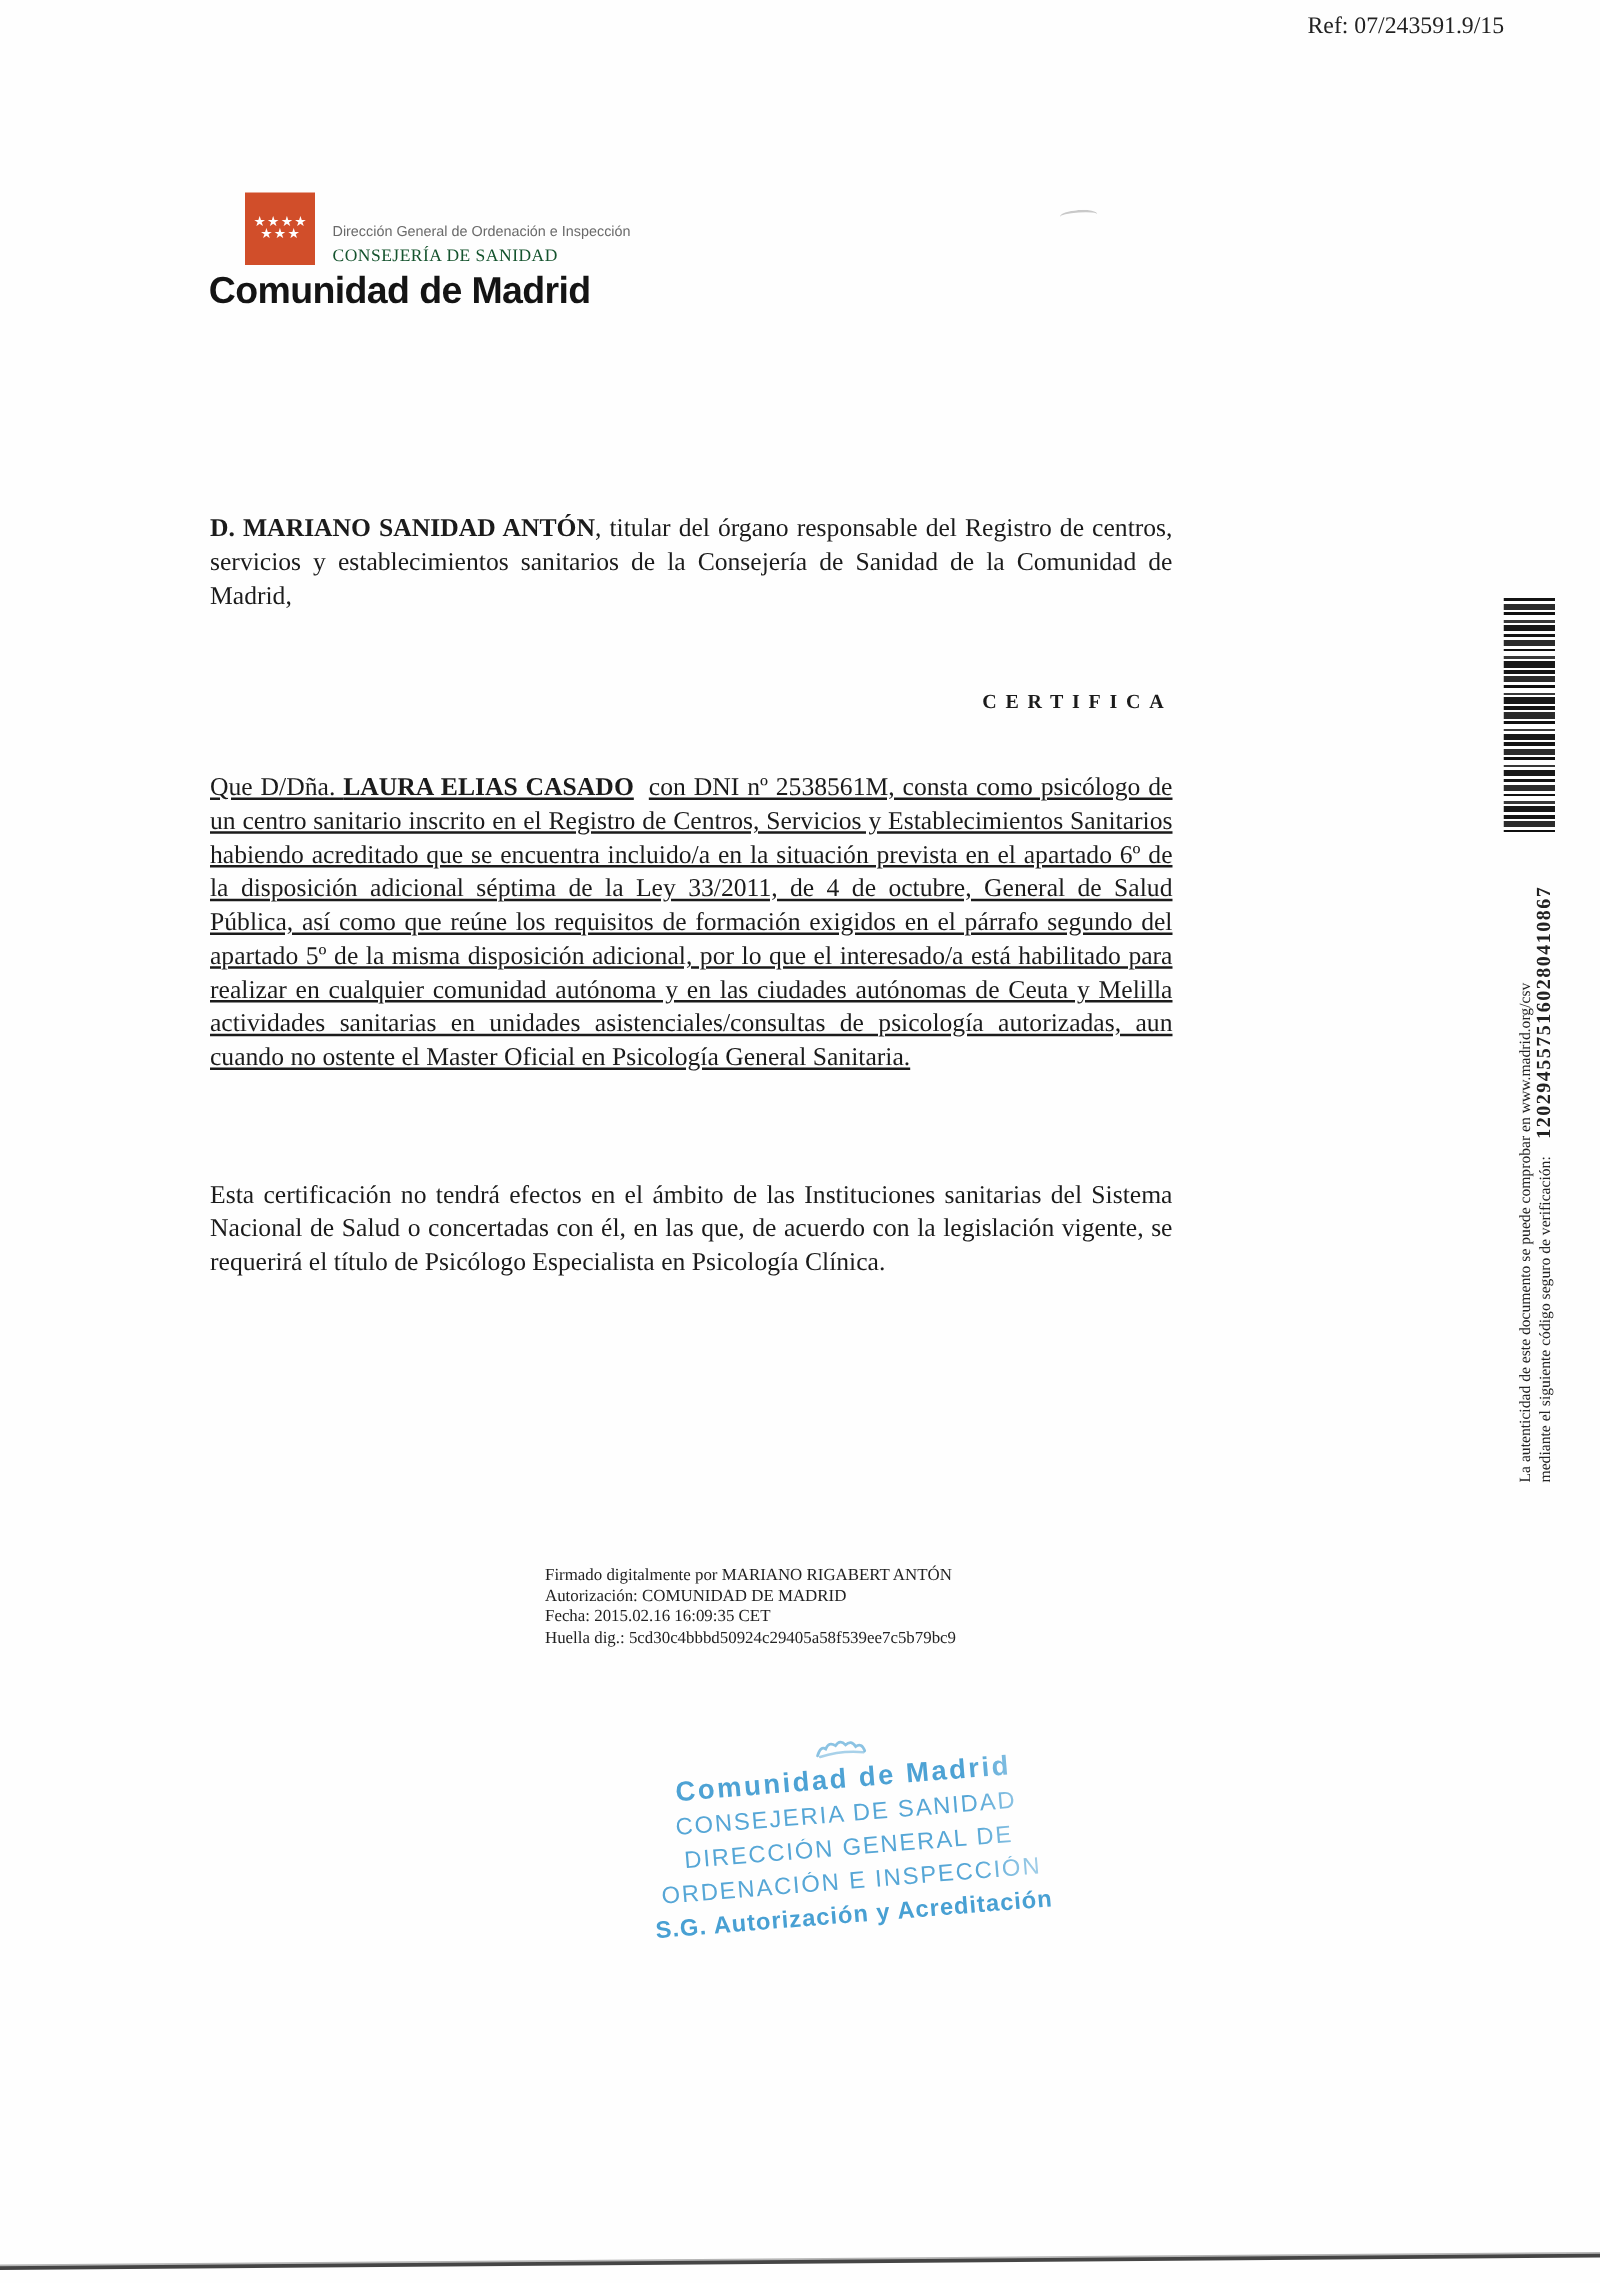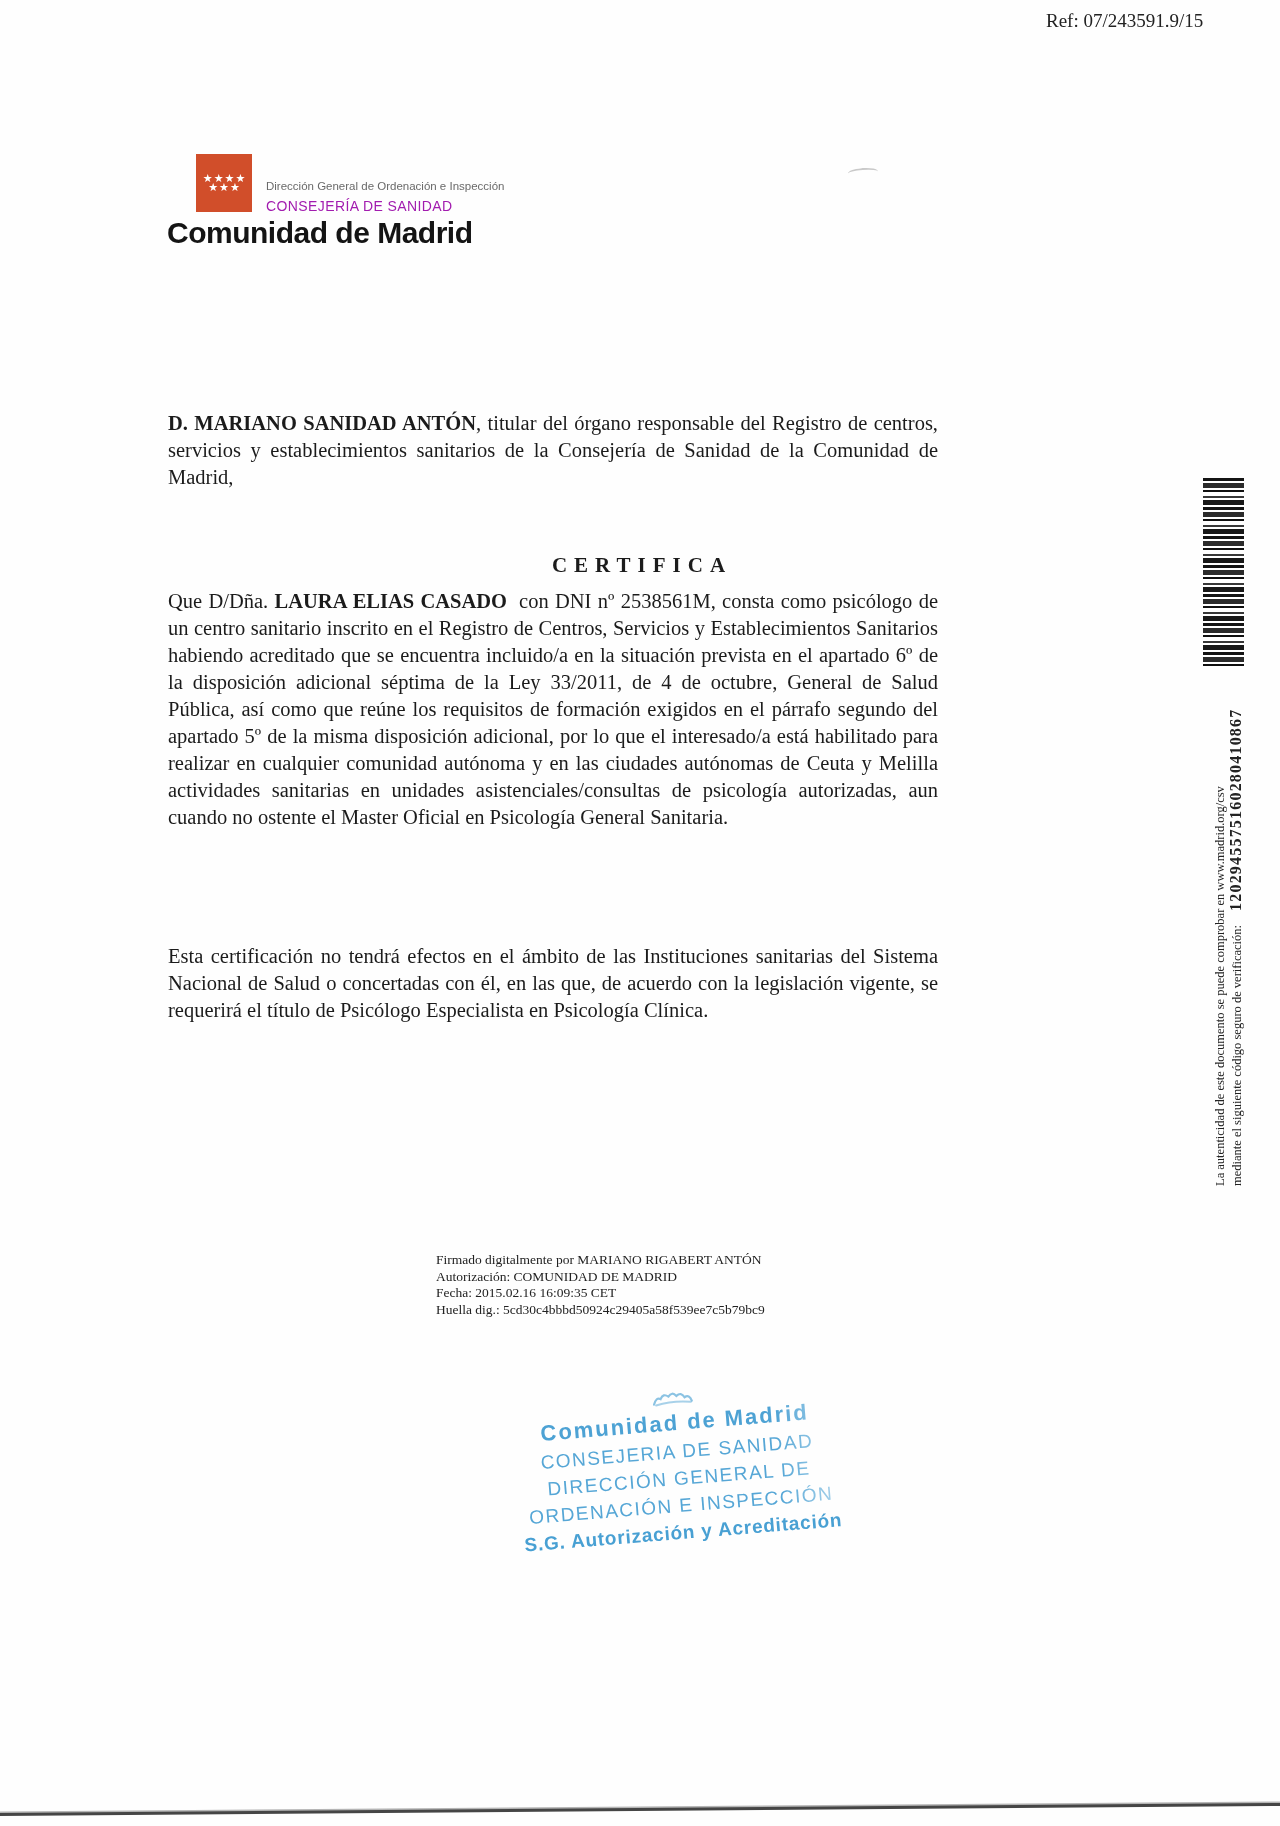--- a/index.html
+++ b/index.html
@@ -29,22 +29,22 @@
   }
   .star-row { display: flex; gap: 1px; line-height: 9px; }
   .star { color: #ffffff; font-size: 11px; line-height: 9px; }
   .logo-dept1 {
     position: absolute; left: 266px; top: 180px;
     font-family: "Liberation Sans", sans-serif;
     font-size: 11.5px; color: #6a6a6a;
   }
   .logo-dept2 {
     position: absolute; left: 266px; top: 198px;
-    font-family: Liberation Sans, sans-serif;
-    font-size: 14px; color: #a21caf; letter-spacing: 0.4px;
+    font-family: Liberation Serif, serif;
+    font-size: 14px; color: #14532d; letter-spacing: 0.4px;
   }
   .logo-org {
     position: absolute; left: 167px; top: 216px;
     font-family: "Liberation Sans", sans-serif;
     font-weight: bold; font-size: 30px; color: #141414;
     letter-spacing: -0.5px;
   }
   .scan-squiggle {
     position: absolute; left: 848px; top: 168px;
     width: 30px; height: 9px;
@@ -52,25 +52,25 @@
     border-radius: 50%;
     transform: rotate(-4deg);
   }
 
   
   .bodyblock { position: absolute; left: 168px; width: 770px; text-align: justify;
     font-size: 20.5px; line-height: 27px; color: #1b1b1b; }
   .para-intro { top: 410px; }
   .certifica {
     position: absolute; left: 168px; top: 553px; width: 770px;
-    text-align: center; padding-left: 178px;
-    font-weight: bold; font-size: 21px; letter-spacing: 7px;
+    text-align: right; padding-left: 178px;
+    font-weight: bold; font-size: 16px; letter-spacing: 7px;
     color: #1b1b1b;
   }
-  .para-main { top: 588px; }
+  .para-main { top: 617px; text-decoration: underline; }
   .para-second { top: 943px; }
   .b { font-weight: bold; }
   .gap-after { margin-right: 12px; }
 
   
   .signature {
     position: absolute; left: 436px; top: 1242px;
     font-size: 13.5px; line-height: 16.5px; color: #222; margin-top: 10px;
   }
 

